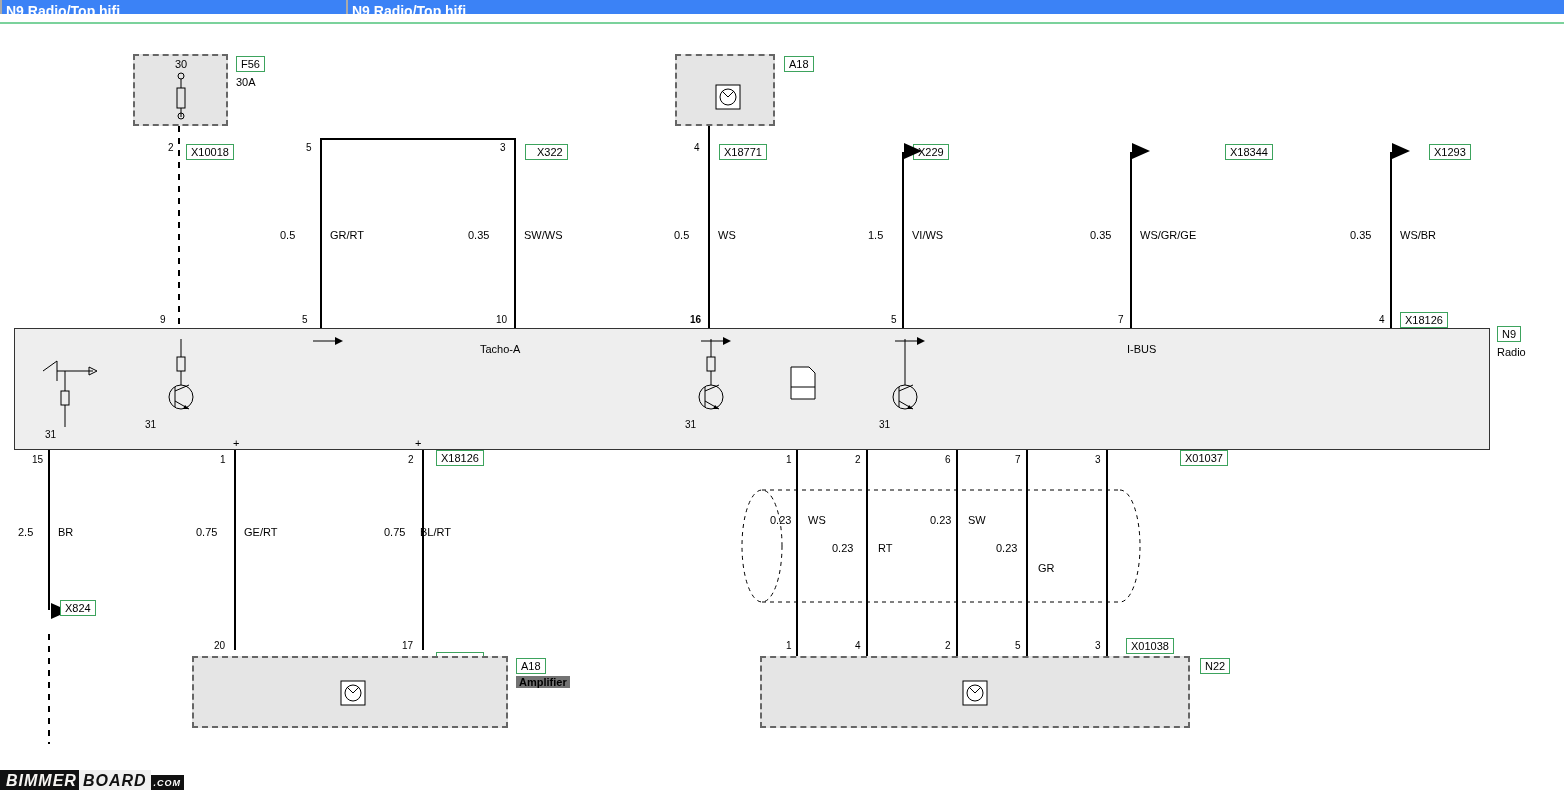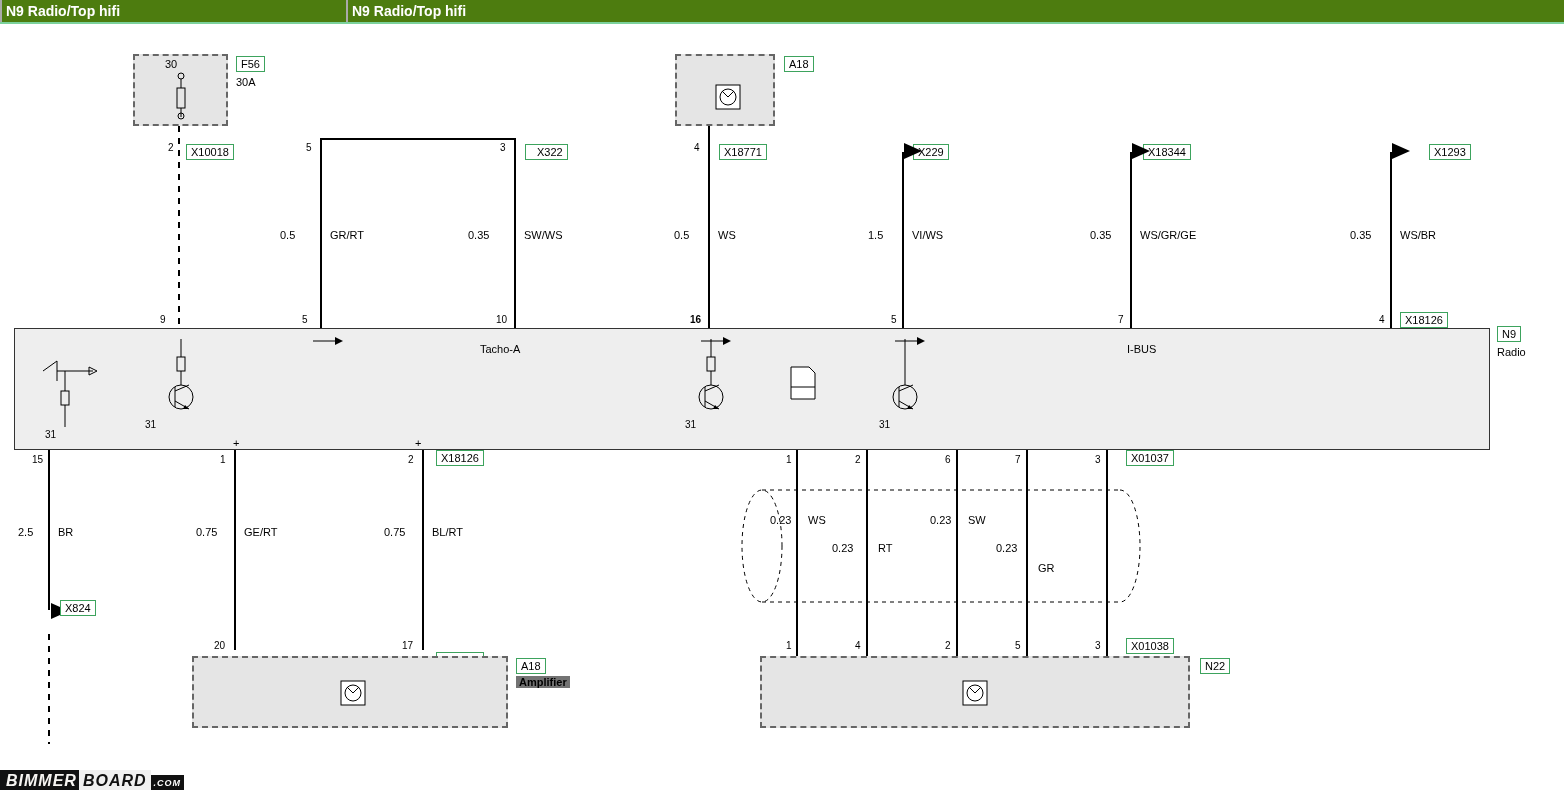--- a/index.html
+++ b/index.html
@@ -1,17 +1,17 @@
 <!DOCTYPE html>
 <html><head>
 <meta charset="utf-8">
 <style>
   *{box-sizing:border-box;margin:0;padding:0;}
   body{background:#fff;font-family:Arial,Helvetica,sans-serif;font-size:11px;color:#000;width:1564px;height:790px;position:relative;overflow:hidden;}
-  .topbar{position:absolute;top:0;left:0;width:100%;height:22px;display:flex;background:#4d7c0f;}
+  .topbar{position:absolute;top:0;left:0;width:100%;height:14px;display:flex;background:#3b82f6;}
   .topbar div{flex:0 0 auto;color:#fff;font-weight:bold;font-size:14px;line-height:22px;padding-left:4px;border-left:2px solid #aaa;}
   .tb1{width:346px;}
   .tb2{width:1218px;}
   .greenline{position:absolute;left:0;top:22px;width:100%;height:2px;background:#7bd29c;}
 
   .diagram{position:absolute;top:24px;left:0;width:1564px;height:766px;}
 
   .box{position:absolute;background:#e5e5e5;border:1px solid #555;}
   .dashed{border:2px dashed #666;}
   .label{position:absolute;font-size:11px;white-space:nowrap;}
@@ -38,21 +38,21 @@
 
 <div class="topbar">
   <div class="tb1">N9 Radio/Top hifi</div>
   <div class="tb2">N9 Radio/Top hifi</div>
 </div>
 <div class="greenline"></div>
 
 <div class="diagram">
 
   <div class="box dashed" style="left:133px;top:30px;width:95px;height:72px;">
-    <div class="label" style="left:30px;top:2px;">30</div>
+    <div class="label" style="left:40px;top:2px;">30</div>
     <svg class="sym" style="left:36px;top:16px;" width="20" height="48">
       <circle cx="10" cy="4" r="3" fill="none" stroke="#000"></circle>
       <line x1="10" y1="7" x2="10" y2="16" stroke="#000"></line>
       <rect x="6" y="16" width="8" height="20" fill="none" stroke="#000"></rect>
       <line x1="10" y1="36" x2="10" y2="45" stroke="#000"></line>
       <circle cx="10" cy="44" r="3" fill="none" stroke="#000"></circle>
     </svg>
   </div>
   <div class="label green" style="left:236px;top:32px;">F56</div>
   <div class="label" style="left:236px;top:52px;">30A</div>
@@ -64,21 +64,21 @@
       <line x1="7" y1="7" x2="13" y2="13" stroke="#000"></line>
       <line x1="19" y1="7" x2="13" y2="13" stroke="#000"></line>
     </svg>
   </div>
   <div class="label green" style="left:784px;top:32px;">A18</div>
 
   <div class="label green" style="left:186px;top:120px;">X10018</div>
   <div class="label green" style="left:525px;top:120px;padding-left:11px;">X322</div>
   <div class="label green" style="left:719px;top:120px;">X18771</div>
   <div class="label green" style="left:913px;top:120px;">X229</div>
-  <div class="label green" style="left:1143px;top:120px;">X18344</div>
+  <div class="label green" style="left:1225px;top:120px;">X18344</div>
   <div class="label green" style="left:1429px;top:120px;text-align:right;">X1293</div>
   <div class="label green" style="left:1400px;top:288px;">X18126</div>
 
   <div class="pin" style="left:168px;top:118px;">2</div>
   <div class="pin" style="left:306px;top:118px;">5</div>
   <div class="pin" style="left:500px;top:118px;">3</div>
   <div class="pin" style="left:694px;top:118px;">4</div>
 
   <div class="pin" style="left:160px;top:290px;">9</div>
   <div class="pin" style="left:302px;top:290px;">5</div>
@@ -191,37 +191,37 @@
   <div class="pin" style="left:32px;top:430px;">15</div>
   <div class="pin" style="left:220px;top:430px;">1</div>
   <div class="pin" style="left:408px;top:430px;">2</div>
   <div class="label green" style="left:436px;top:426px;">X18126</div>
 
   <div class="pin" style="left:786px;top:430px;">1</div>
   <div class="pin" style="left:855px;top:430px;">2</div>
   <div class="pin" style="left:945px;top:430px;">6</div>
   <div class="pin" style="left:1015px;top:430px;">7</div>
   <div class="pin" style="left:1095px;top:430px;">3</div>
-  <div class="label green" style="left:1126px;top:426px;">X01037</div>
+  <div class="label green" style="left:1180px;top:426px;">X01037</div>
 
   <div class="wire v" style="left:48px;top:426px;height:160px;"></div>
   <div class="wire v dash" style="left:48px;top:610px;height:110px;"></div>
   <div class="arrow rt" style="left:52px;top:578px;"></div>
   <div class="label green" style="left:60px;top:576px;">X824</div>
   <div class="label" style="left:18px;top:502px;">2.5</div>
   <div class="label" style="left:58px;top:502px;">BR</div>
 
   <div class="wire v" style="left:234px;top:426px;height:200px;"></div>
   <div class="label" style="left:196px;top:502px;">0.75</div>
   <div class="label" style="left:244px;top:502px;">GE/RT</div>
   <div class="pin" style="left:214px;top:616px;">20</div>
 
   <div class="wire v" style="left:422px;top:426px;height:200px;"></div>
   <div class="label" style="left:384px;top:502px;">0.75</div>
-  <div class="label" style="left:432px;top:502px;text-align:center;">BL/RT</div>
+  <div class="label" style="left:420px;top:502px;text-align:center;">BL/RT</div>
   <div class="pin" style="left:402px;top:616px;">17</div>
   <div class="label green" style="left:436px;top:608px;margin-top:20px;">X18772</div>
 
   <div class="box dashed" style="left:192px;top:632px;width:316px;height:72px;">
     <svg class="sym" style="left:146px;top:22px;" width="26" height="26">
       <rect x="1" y="1" width="24" height="24" fill="#fff" stroke="#000"></rect>
       <circle cx="13" cy="13" r="8" fill="none" stroke="#000"></circle>
       <line x1="7" y1="7" x2="13" y2="13" stroke="#000"></line>
       <line x1="19" y1="7" x2="13" y2="13" stroke="#000"></line>
     </svg>

